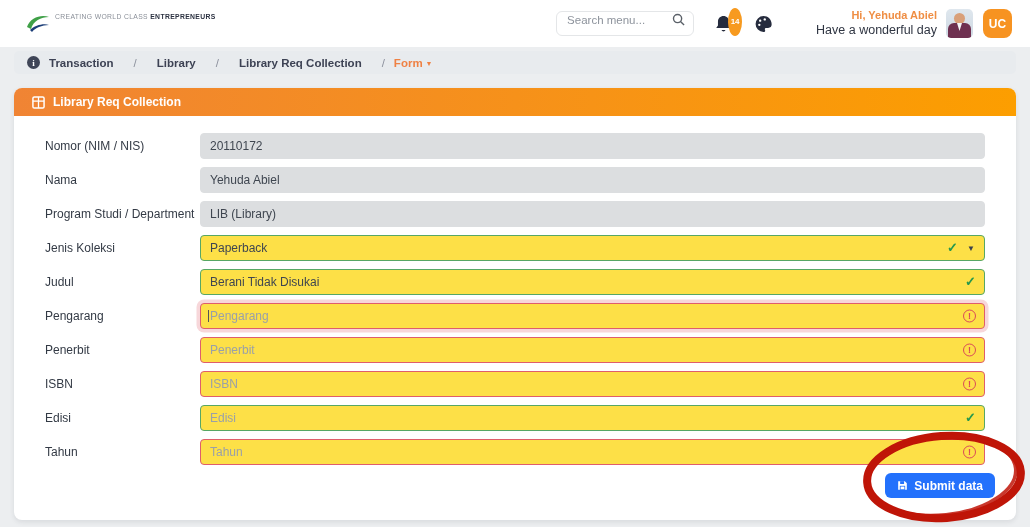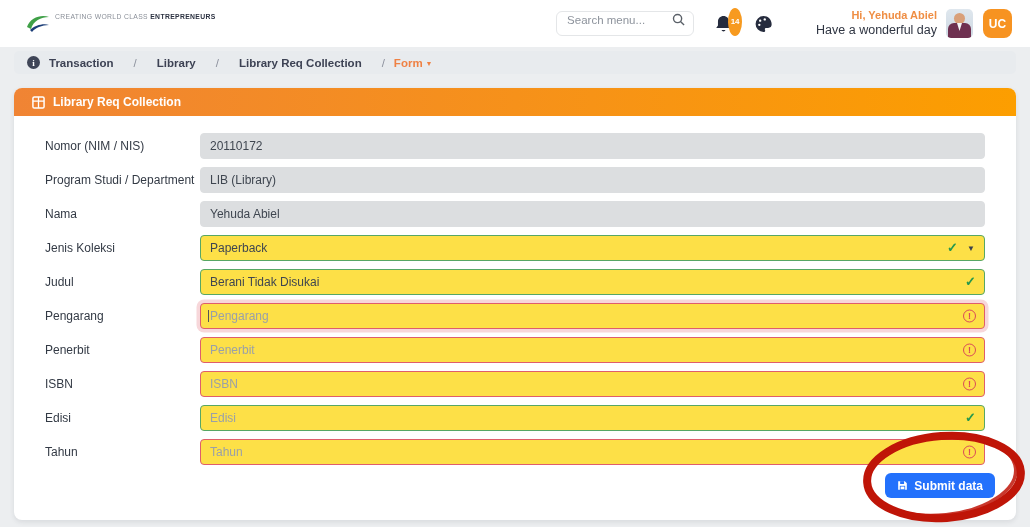--- a/index.html
+++ b/index.html
@@ -230,34 +230,34 @@
     <div class="ctrl">
       <input type="text" readonly="" value="20110172" style="">
       
       
       
       
     </div>
   </div>
 
   <div class="row readonly">
+    <label class="lbl">Nama</label>
+    <div class="ctrl">
+      <input type="text" readonly="" value="Yehuda Abiel" style="">
+      
+      
+      
+      
+    </div>
+  </div>
+
+  <div class="row readonly">
     <label class="lbl">Program Studi / Department</label>
     <div class="ctrl">
       <input type="text" readonly="" value="LIB (Library)" style="">
-      
-      
-      
-      
-    </div>
-  </div>
-
-  <div class="row readonly">
-    <label class="lbl">Nama</label>
-    <div class="ctrl">
-      <input type="text" readonly="" value="Yehuda Abiel" style="">
       
       
       
       
     </div>
   </div>
 
   <div class="row select valid">
     <label class="lbl">Jenis Koleksi</label>
     <div class="ctrl">

